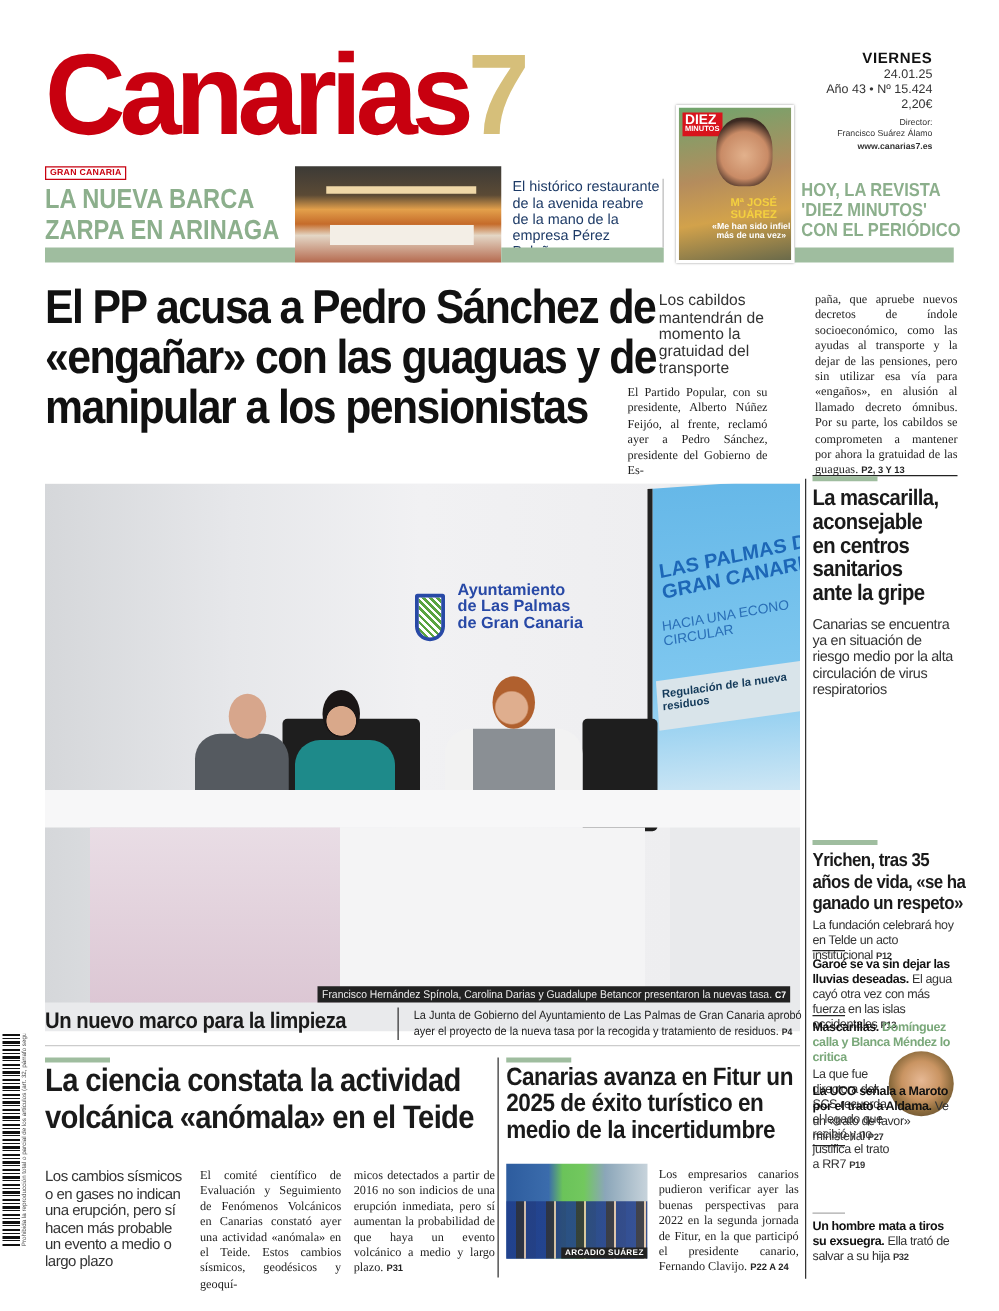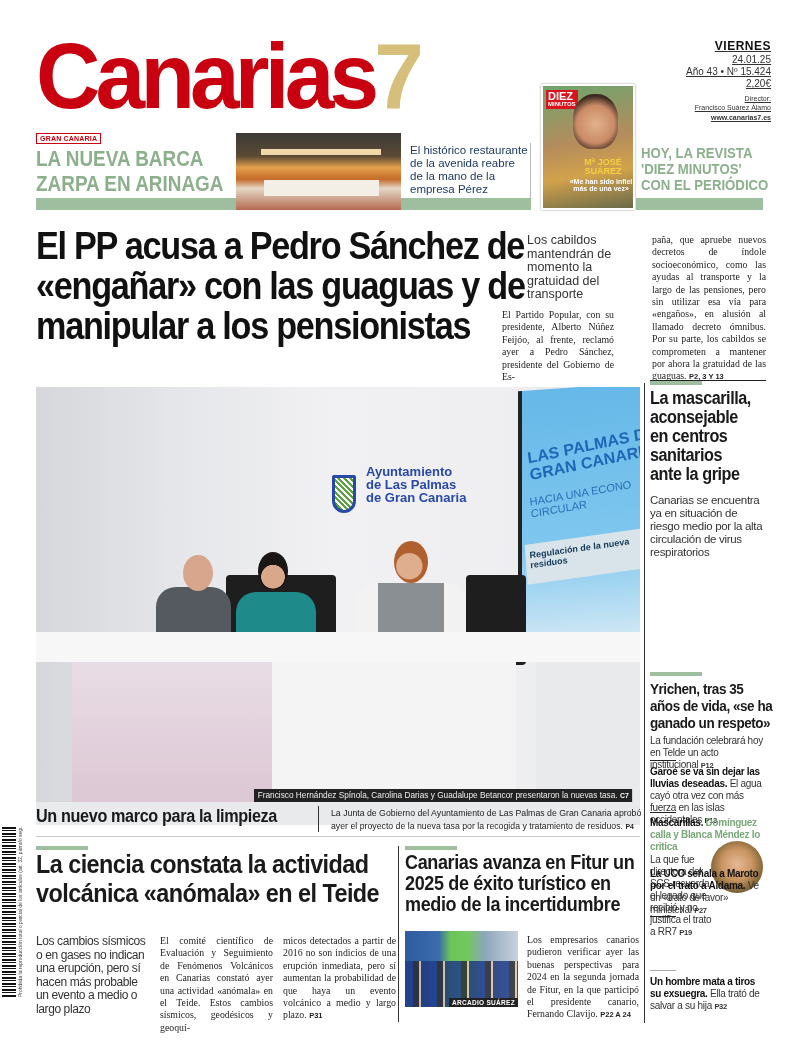--- a/index.html
+++ b/index.html
@@ -4,21 +4,21 @@
 <style>
   * { box-sizing: border-box; margin: 0; padding: 0; }
   html, body { width: 799px; height: 1049px; background: #ffffff; overflow: hidden; }
   body { position: relative; font-family: "Liberation Sans", sans-serif; color: #1a1a1a; }
 
   .abs { position: absolute; }
 
   
   .logo { left: 36px; top: 30px; font-family: "Liberation Sans", sans-serif; font-weight: 900; font-size: 92px; line-height: 92px; letter-spacing: -5px; color: #c8000f; transform: scaleX(0.97); transform-origin: left top; }
   .logo .seven { color: #d6bf7a; font-weight: 700; letter-spacing: 0; }
-  .meta { right: 28px; top: 40px; text-align: right; font-size: 10px; line-height: 12px; color: #333; text-decoration: underline; }
+  .meta { right: 53px; top: 40px; text-align: right; font-size: 10px; line-height: 12px; color: #333; }
   .meta .day { font-weight: 900; font-size: 12px; letter-spacing: 0.5px; color: #111; margin-bottom: 2px; }
   .meta .small { font-size: 7px; line-height: 9px; margin-top: 4px; }
   .meta .url { font-weight: 700; font-size: 7px; }
 
   
   .tag { left: 36px; top: 133px; border: 1px solid #c8000f; color: #c8000f; font-size: 7px; font-weight: 900; padding: 0 3px; line-height: 9px; letter-spacing: 0.2px; }
   .teaser-head { left: 36px; top: 146px; color: #8caf8c; font-family: "Liberation Sans", sans-serif; font-weight: 700; font-size: 22px; line-height: 25px; transform: scaleX(0.86); transform-origin: left top; white-space: nowrap; }
   .green-bar { background: #9fbd9f; height: 12px; }
   .restaurant-photo { left: 236px; top: 133px; width: 165px; width: 165px; height: 77px; background: linear-gradient(180deg, #3c3a36 0%, #5b4a35 30%, #e3a04b 45%, #c56b2a 60%, #e4d7c6 72%, #b56a4f 100%); overflow: hidden; }
   .restaurant-photo .canopy { position: absolute; left: 25px; top: 16px; width: 120px; height: 6px; background: #f0d8a8; }
@@ -142,21 +142,21 @@
 
 <div class="abs main-head">
   <div>El PP acusa a Pedro Sánchez de</div>
   <div>«engañar» con las guaguas y de</div>
   <div>manipular a los pensionistas</div>
 </div>
 
 <div class="abs lead">Los cabildos mantendrán de momento la gratuidad del transporte</div>
 <div class="abs body-serif" style="left:502px; top:309px; width:112px;">El Partido Popular, con su presidente, Alberto Núñez Feijóo, al frente, reclamó ayer a Pedro Sánchez, presidente del Gobierno de Es-</div>
 <div class="abs body-serif" style="left:652px; top:234px; width:114px;">
-  <span>paña, que apruebe nuevos decretos de índole socioeconómico, como las ayudas al transporte y la largo de las pensiones, pero sin utilizar esa vía para «engaños», en alusión al llamado decreto ómnibus. Por su parte, los cabildos se comprometen a mantener por ahora la gratuidad de las guaguas.</span>
+  <span>paña, que apruebe nuevos decretos de índole socioeconómico, como las ayudas al transporte y la dejar de las pensiones, pero sin utilizar esa vía para «engaños», en alusión al llamado decreto ómnibus. Por su parte, los cabildos se comprometen a mantener por ahora la gratuidad de las guaguas.</span>
   <span class="pg">P2, 3 Y 13</span>
 </div>
 
 <div class="abs main-photo">
   <div class="wall"></div>
   <div class="shield"></div>
   <div class="coat-text">
     <div>Ayuntamiento</div>
     <div>de Las Palmas</div>
     <div>de Gran Canaria</div>
@@ -218,21 +218,21 @@
 <div class="abs fitur-head">
   <div>Canarias avanza en Fitur un</div>
   <div>2025 de éxito turístico en</div>
   <div>medio de la incertidumbre</div>
 </div>
 <div class="abs fitur-photo">
   <div class="people"></div>
   <div class="credit">ARCADIO SUÁREZ</div>
 </div>
 <div class="abs body-serif" style="left:527px; top:934px; width:112px;">
-  <span>Los empresarios canarios pudieron verificar ayer las buenas perspectivas para 2024 en la segunda jornada de Fitur, en la que participó el presidente canario, Fernando Clavijo.</span>
+  <span>Los empresarios canarios pudieron verificar ayer las buenas perspectivas para 2022 en la segunda jornada de Fitur, en la que participó el presidente canario, Fernando Clavijo.</span>
   <span class="pg">P22 A 24</span>
 </div>
 
 <div class="abs v-divider" style="left:644px; top:383px; height:640px; background:#333;"></div>
 <div class="abs hr" style="left:650px; top:380px; width:116px;"></div>
 <div class="abs short-bar" style="left:650px; top:381px; width:52px;"></div>
 
 <div class="abs right-col" style="top:389px;">
   <div class="r-head">
     <div>La mascarilla,</div>

